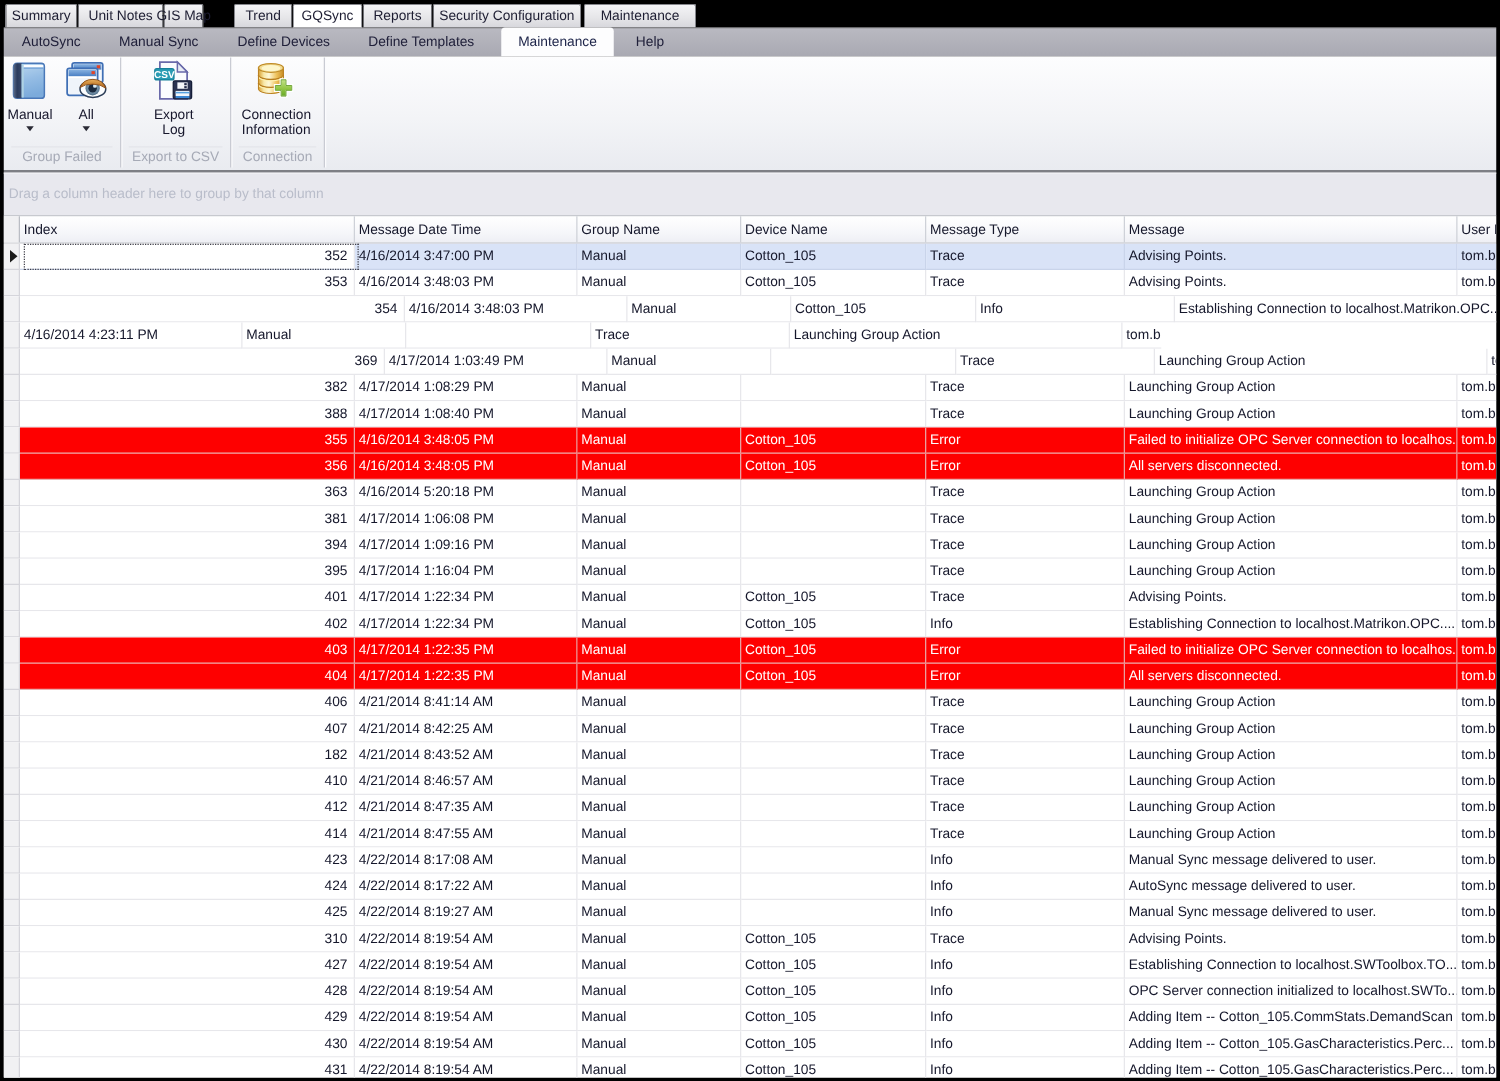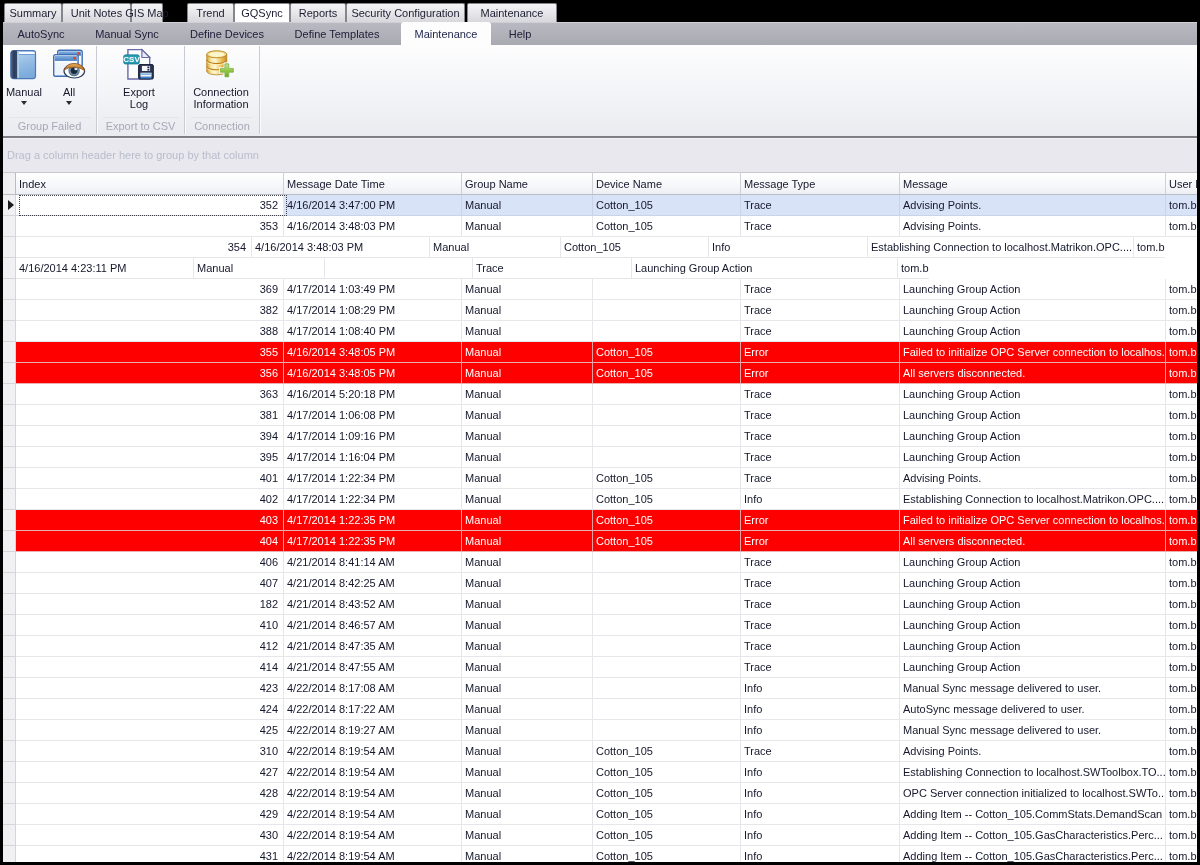--- a/index.html
+++ b/index.html
@@ -205,40 +205,40 @@
       <div class="c ci" style="width:268px">353</div>
       <div class="c" style="width:178px">4/16/2014 3:48:03 PM</div>
       <div class="c" style="width:131px">Manual</div>
       <div class="c" style="width:148px">Cotton_105</div>
       <div class="c" style="width:159px">Trace</div>
       <div class="c" style="width:266px">Advising Points.</div>
       <div class="c" style="width:31px;border-right:none">tom.b</div>
     </div>
 <div class="row">
       <div class="c c0" style="width:13px"></div>
-      <div class="c ci" style="width:236px">354</div>
+      <div class="c ci" style="width:308px">354</div>
       <div class="c" style="width:178px">4/16/2014 3:48:03 PM</div>
       <div class="c" style="width:131px">Manual</div>
       <div class="c" style="width:148px">Cotton_105</div>
       <div class="c" style="width:159px">Info</div>
       <div class="c" style="width:266px">Establishing Connection to localhost.Matrikon.OPC....</div>
       <div class="c" style="width:31px;border-right:none">tom.b</div>
     </div>
 <div class="row">
       <div class="c c0" style="width:13px"></div>
       <div class="c" style="width:178px">4/16/2014 4:23:11 PM</div>
       <div class="c" style="width:131px">Manual</div>
       <div class="c" style="width:148px"></div>
       <div class="c" style="width:159px">Trace</div>
       <div class="c" style="width:266px">Launching Group Action</div>
       <div class="c" style="width:31px;border-right:none">tom.b</div>
     </div>
 <div class="row">
       <div class="c c0" style="width:13px"></div>
-      <div class="c ci" style="width:268px">369</div>
+      <div class="c ci" style="width:292px">369</div>
       <div class="c" style="width:178px">4/17/2014 1:03:49 PM</div>
       <div class="c" style="width:131px">Manual</div>
       <div class="c" style="width:148px"></div>
       <div class="c" style="width:159px">Trace</div>
       <div class="c" style="width:266px">Launching Group Action</div>
       <div class="c" style="width:31px;border-right:none">tom.b</div>
     </div>
 <div class="row">
       <div class="c c0" style="width:13px"></div>
       <div class="c ci" style="width:268px">382</div>

